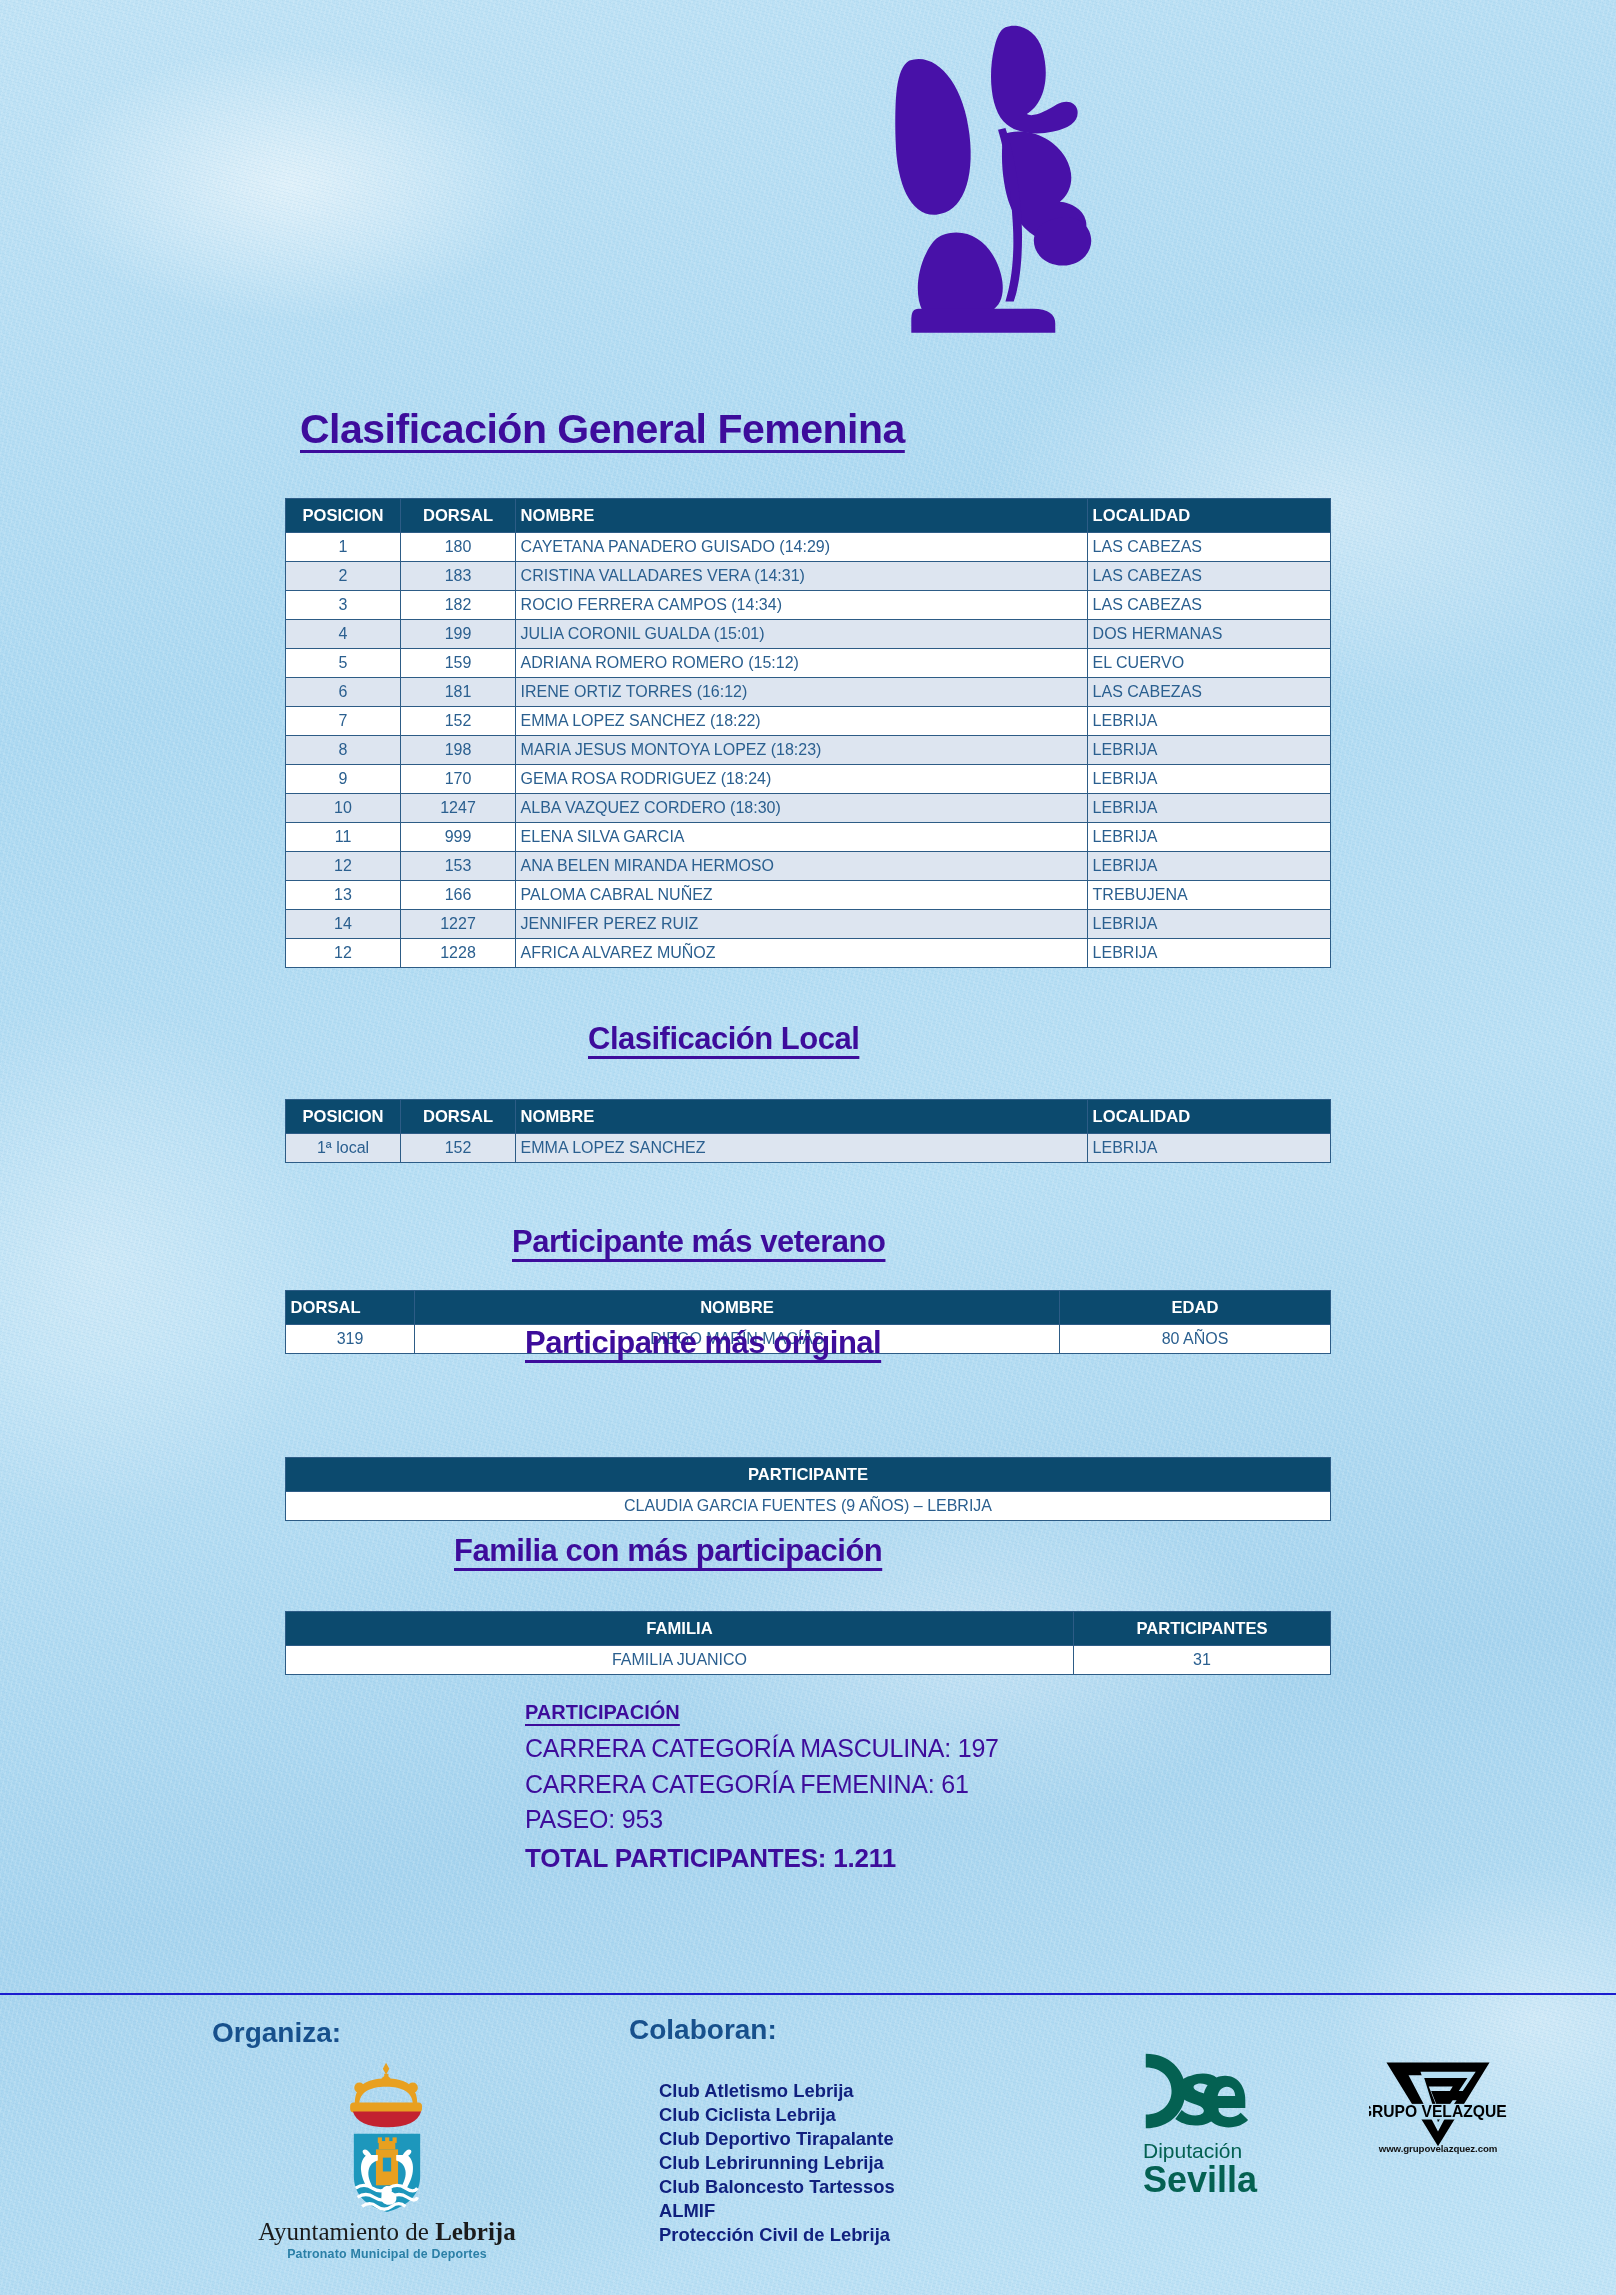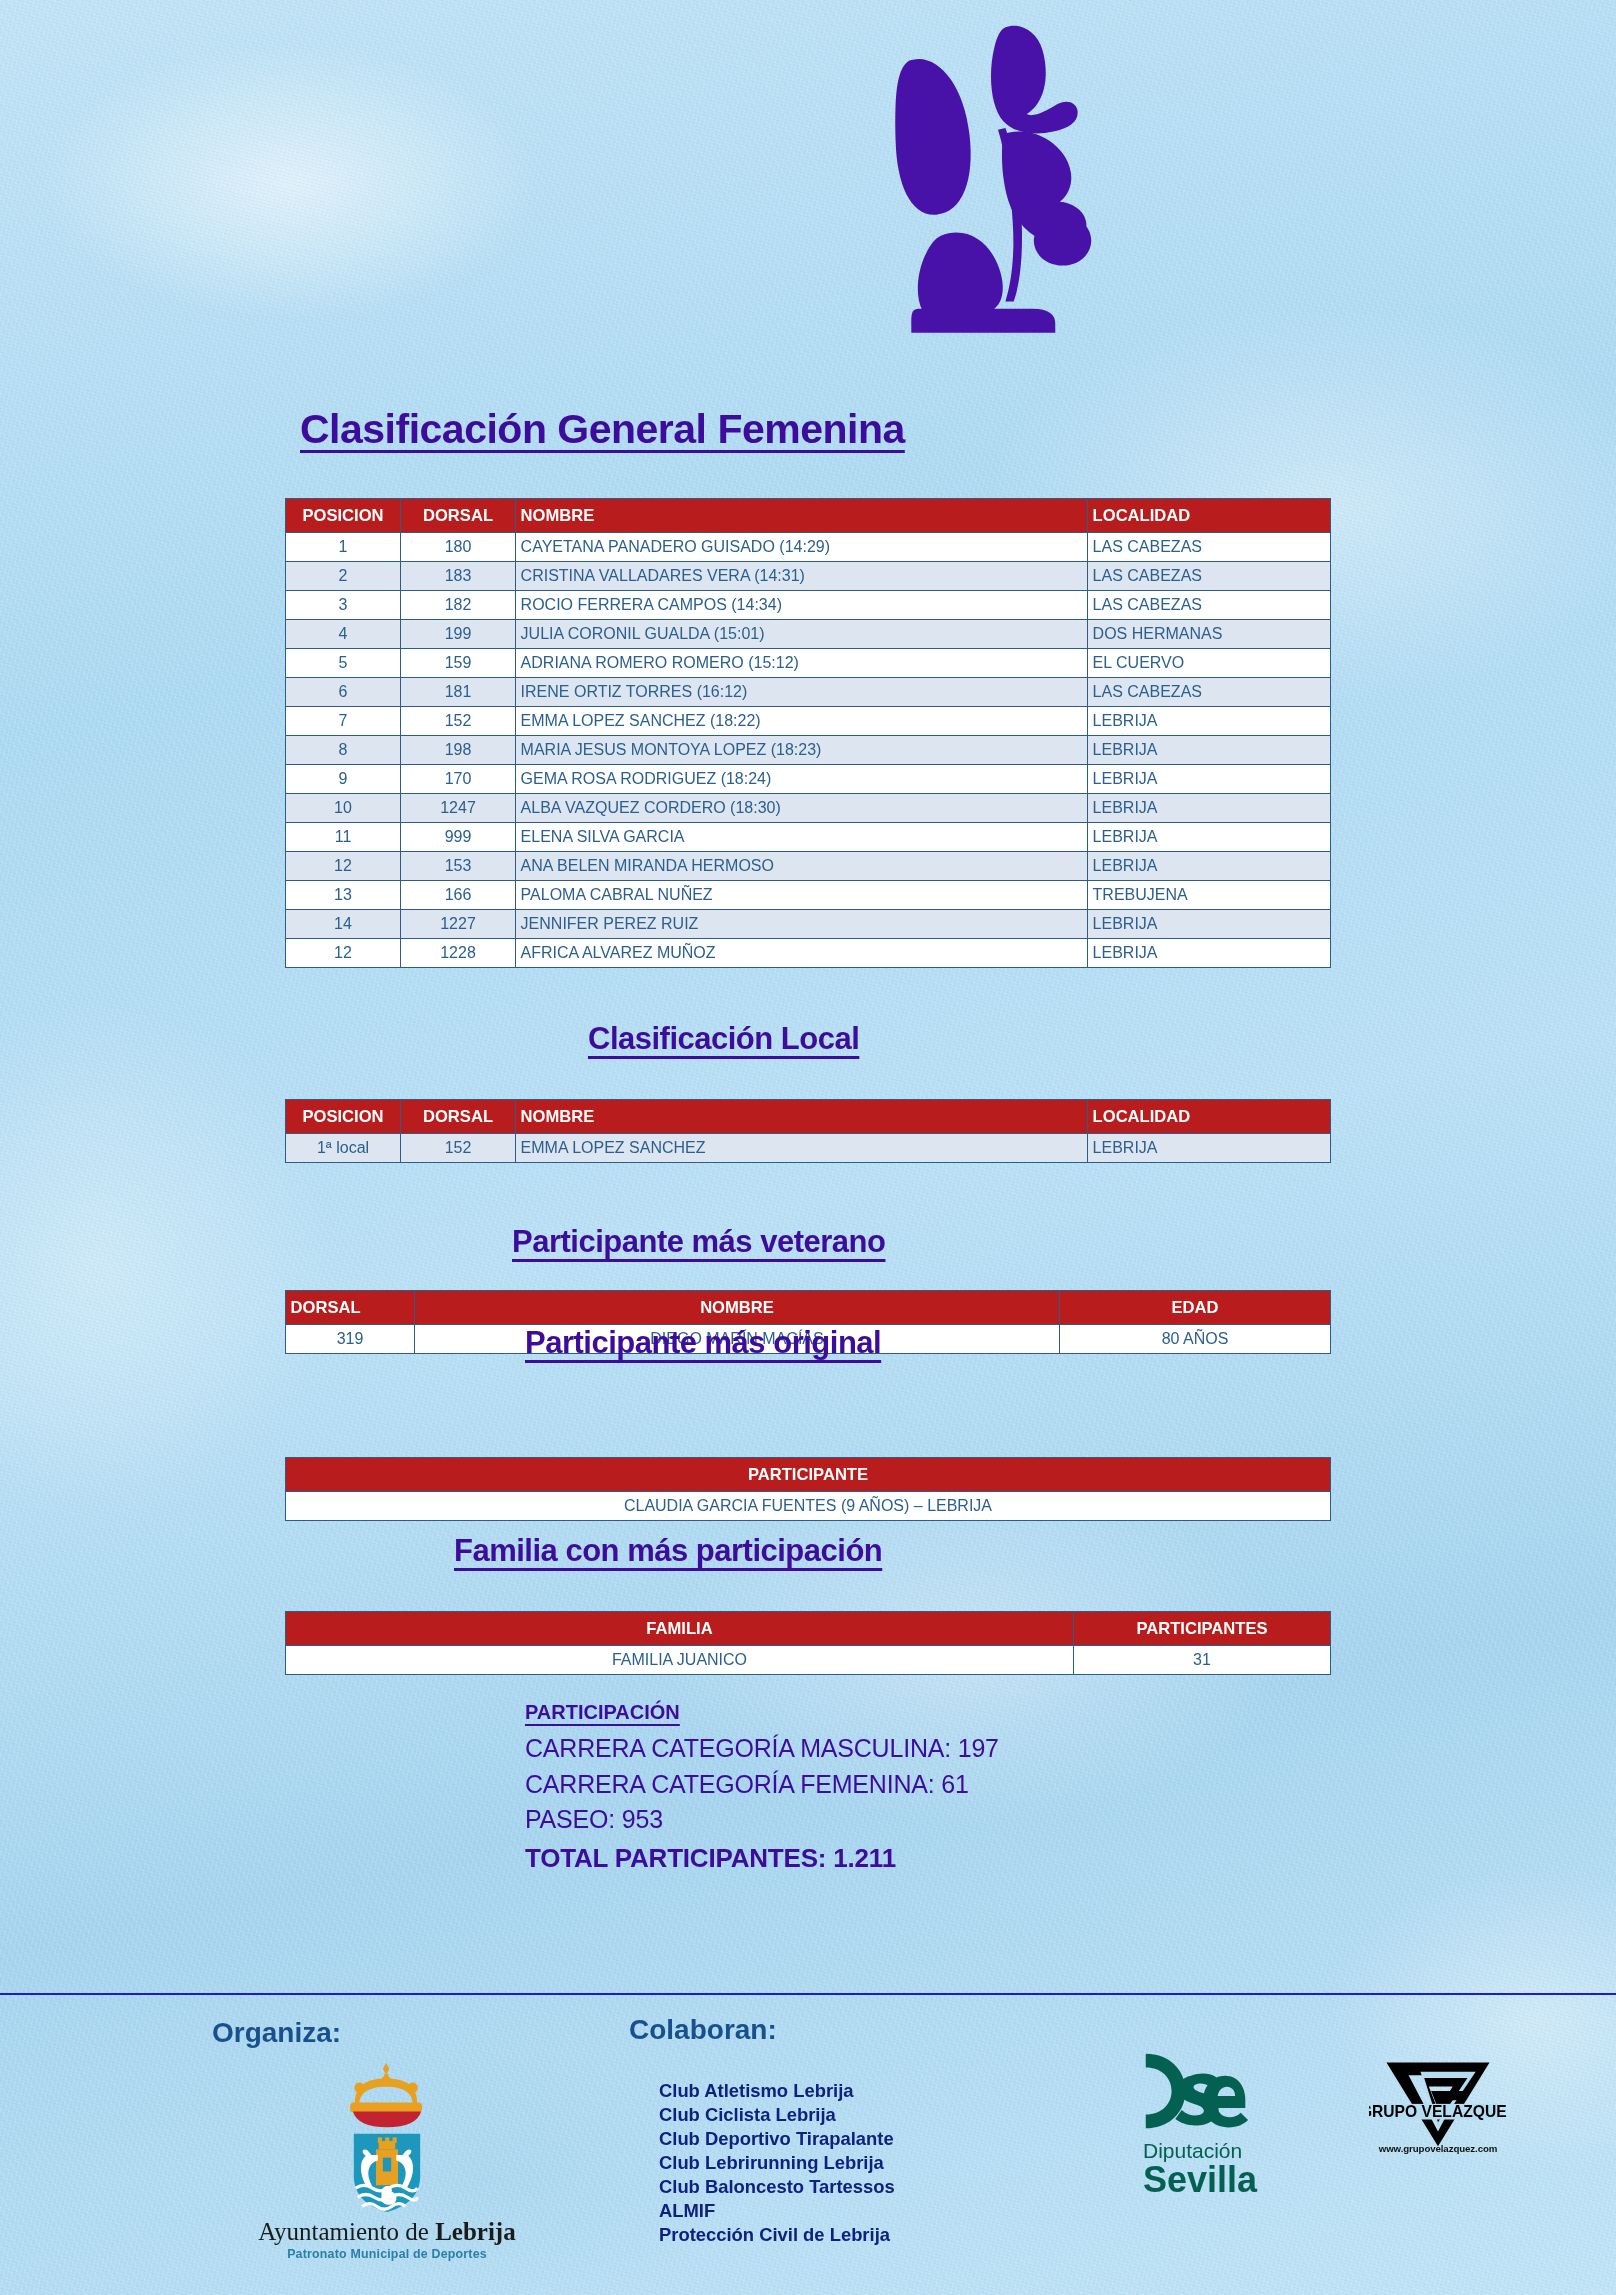--- a/index.html
+++ b/index.html
@@ -42,21 +42,21 @@
 
   
   .sec-title{position:absolute;color:#3d0c9b;font-weight:bold;
     font-family:"Liberation Sans",sans-serif;
     text-decoration:underline;text-decoration-thickness:3.2px;text-underline-offset:6.5px;
     white-space:nowrap;letter-spacing:-0.5px;}
 
   
   .tbl{position:absolute;border-collapse:collapse;table-layout:fixed;
        font-family:"Liberation Sans",sans-serif;}
-  .tbl th{background:#b91c1c;color:#ffffff;font-weight:bold;font-size:16.6px;
+  .tbl th{background:#0c4a6e;color:#ffffff;font-weight:bold;font-size:16.6px;
           padding:6.5px 4.6px;border:0.9px solid #2d5c86;letter-spacing:0px;}
   .tbl td{font-size:16px;color:#2a5f8f;border:1.4px solid #2d5c86;
           padding:5px 4.6px;background:#ffffff;}
   .tbl tr.alt td{background:#dde5f0;}
   .tbl .c-pos{text-align:center;}
   .tbl .c-dor{text-align:center;}
   .tbl .c-nom{text-align:left;}
   .tbl .c-loc{text-align:left;}
   .tbl .ctr{text-align:center;}
 

